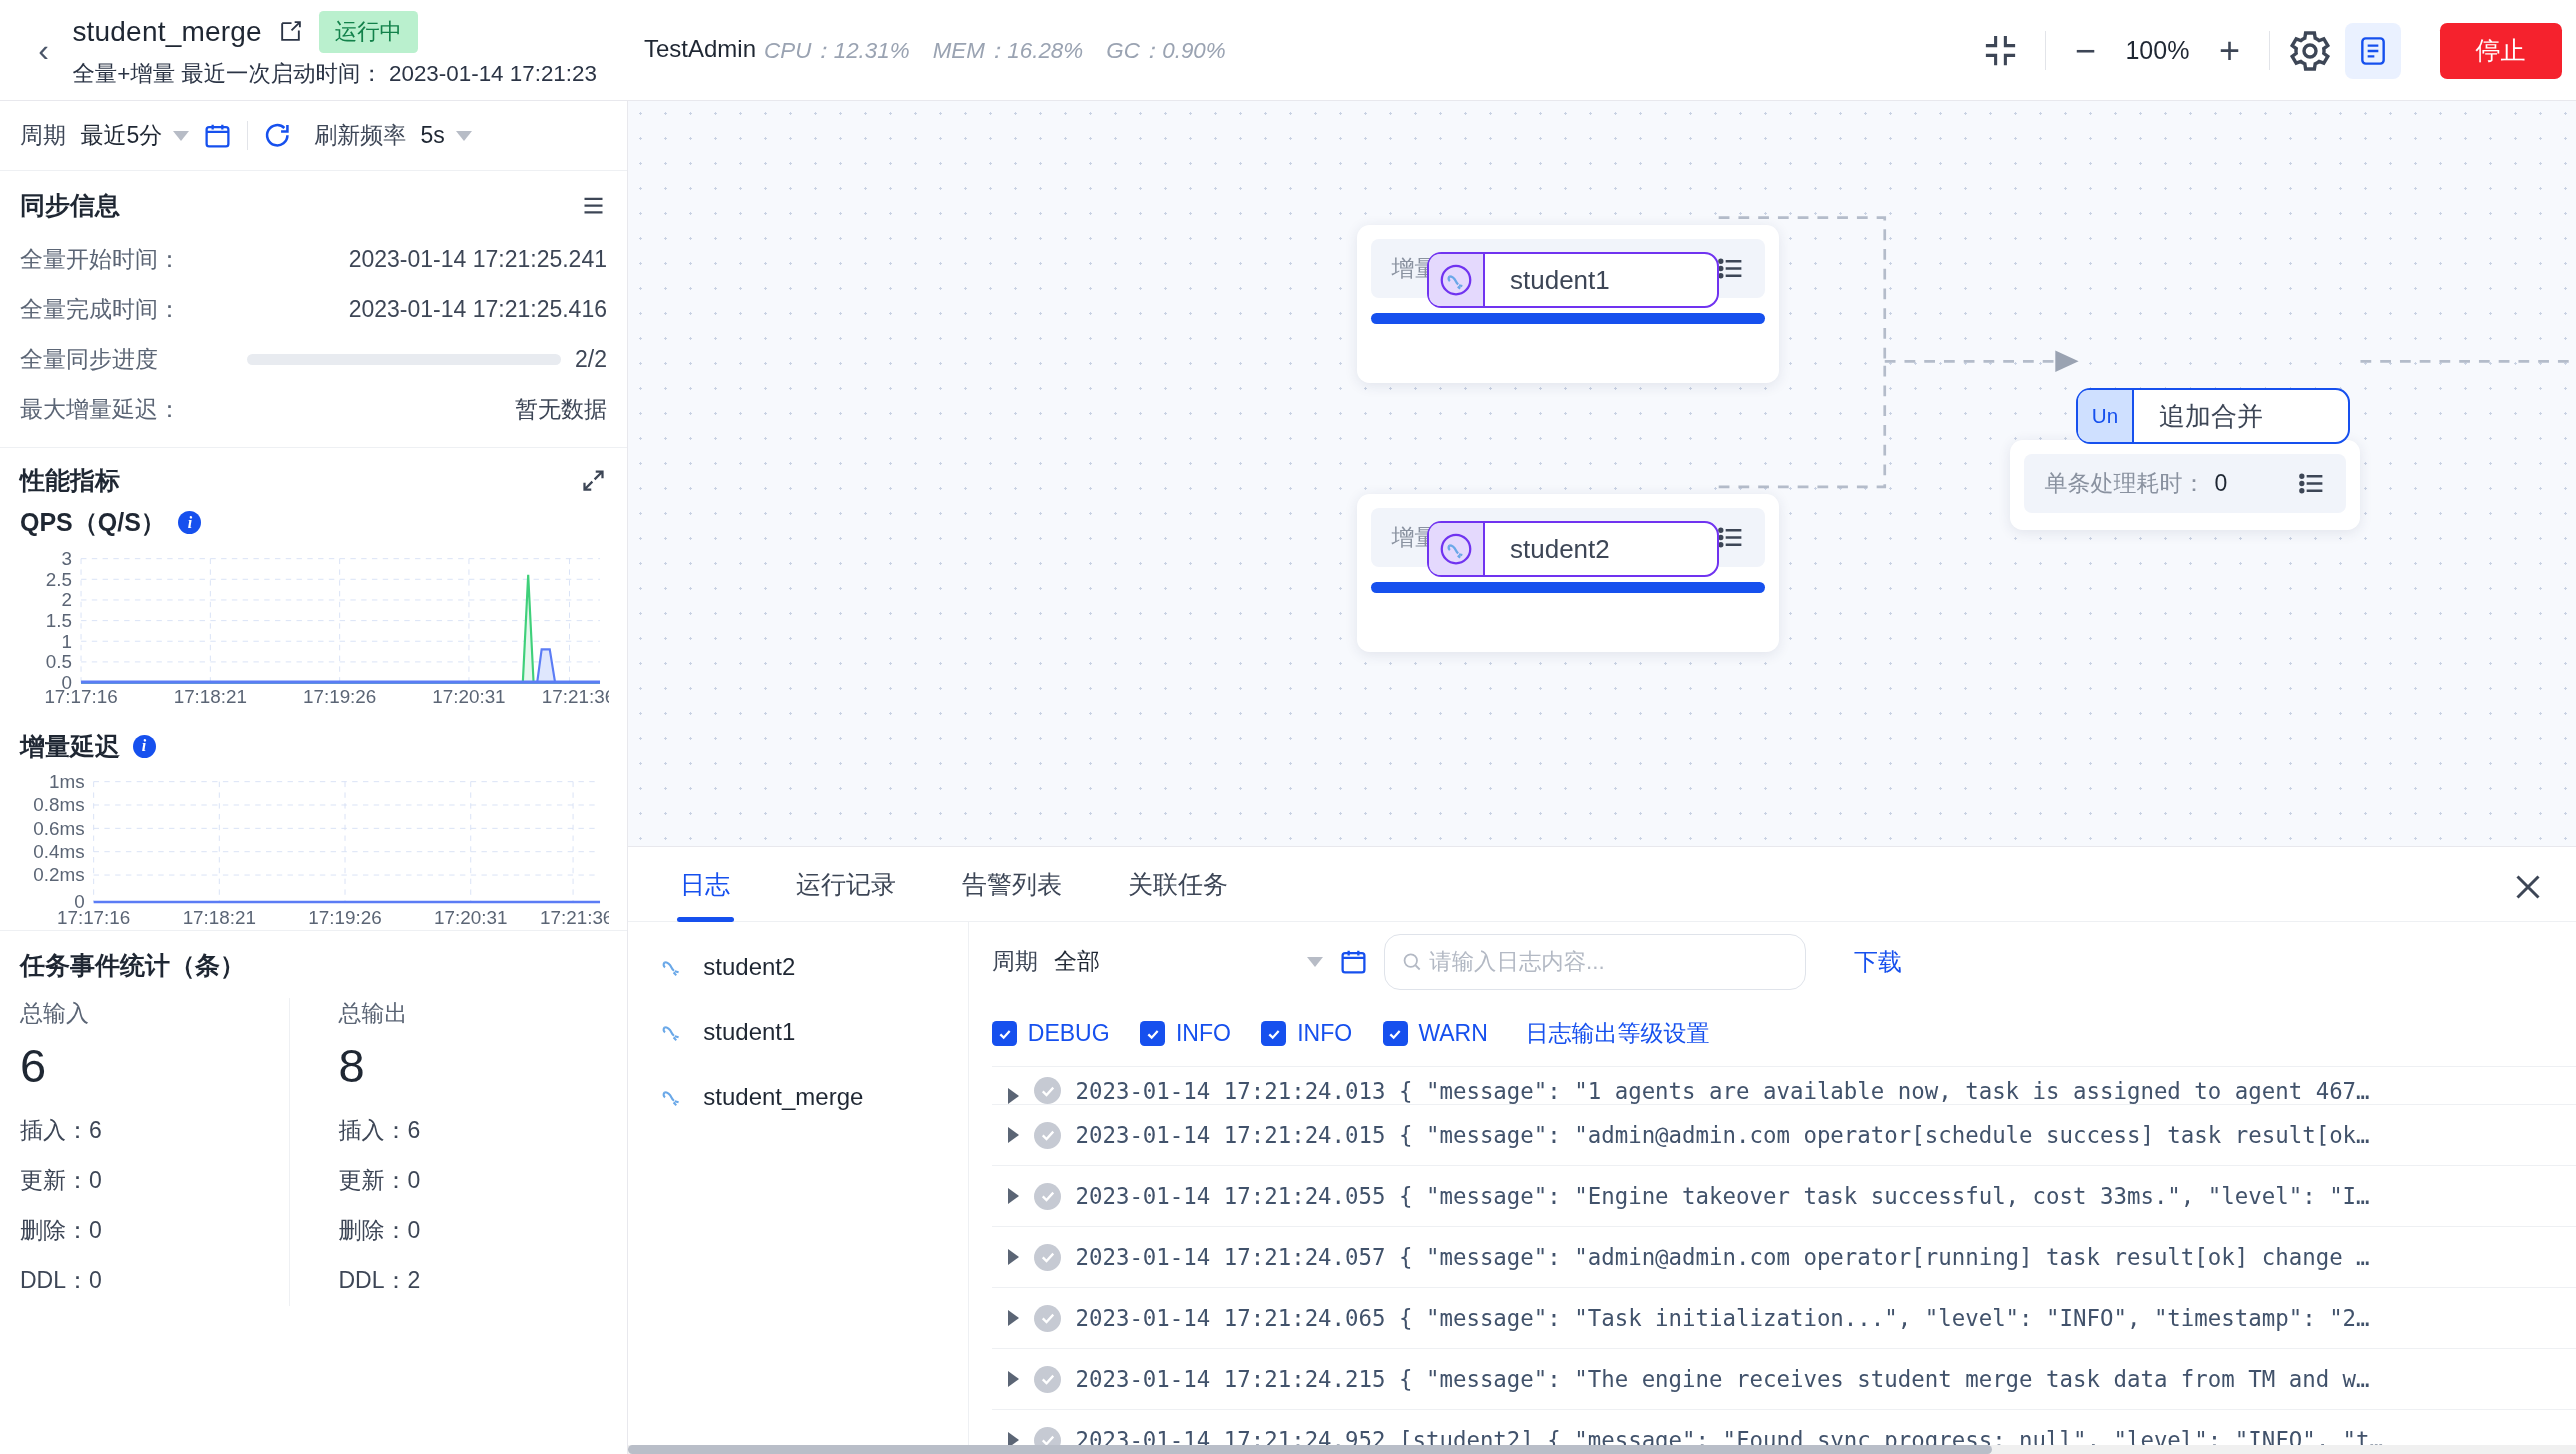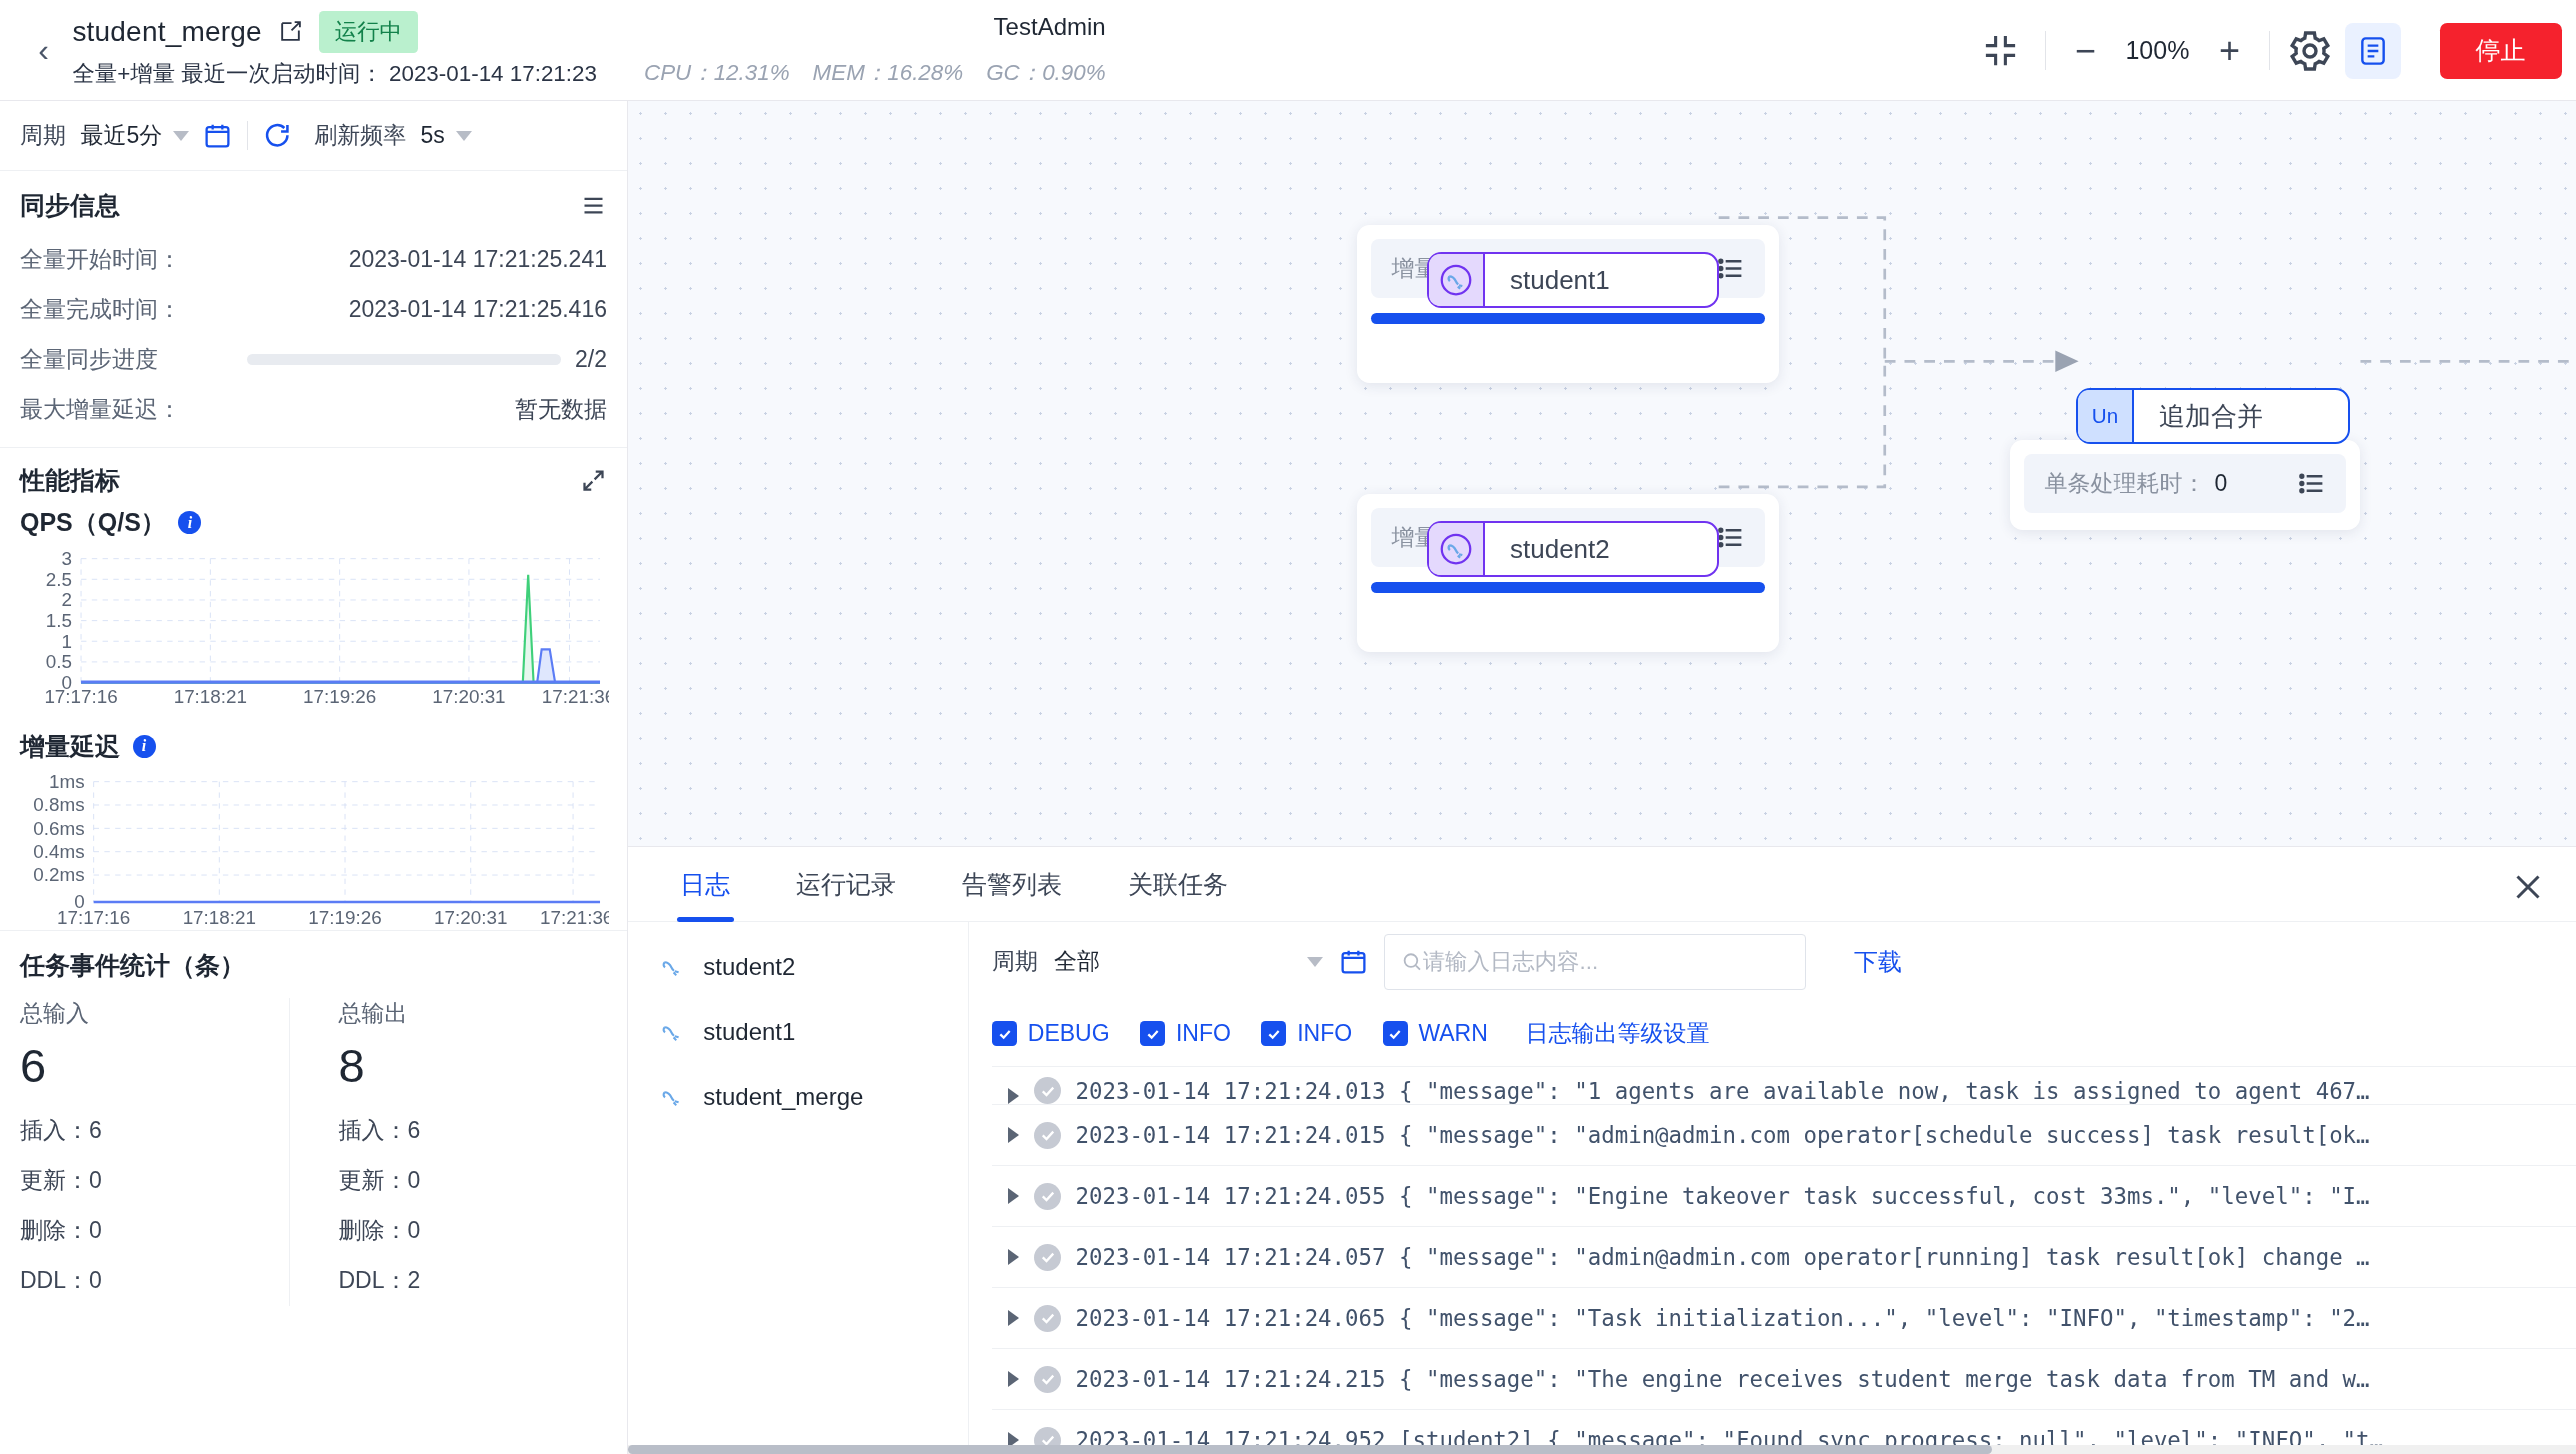--- a/index.html
+++ b/index.html
@@ -15,21 +15,21 @@
   .tb-left { width: 628px; display: flex; align-items: center; padding-left: 20px; }
   .back-arrow { font-size: 32px; color: #4a5568; width: 47px; text-align: center; cursor: pointer; line-height: 1; }
   .tb-title-wrap { display: flex; flex-direction: column; justify-content: center; gap: 5.4px; padding-left: 5.4px; }
   .tb-title-row { display: flex; align-items: center; gap: 16px; }
   .tb-title { font-size: 28px; color: #1f2733; letter-spacing: 0.2px; }
   .edit-icon { width: 25px; height: 25px; color: #2b3445; cursor: pointer; }
   .run-badge { background: #baf0ce; color: #12814a; font-size: 22.4px; padding: 5.4px 16px; border-radius: 4.5px; font-weight: 500; }
   .tb-sub { font-size: 22.4px; color: #2b3445; white-space: nowrap; }
 
   .tb-center { flex: 1; display: flex; align-items: center; padding-left: 16px; position: relative; }
-  .tb-meta { display: flex; flex-direction: column; gap: 16px; align-items: flex-end; }
+  .tb-meta { display: flex; flex-direction: row; gap: 8px; }
   .tb-admin { font-size: 24px; color: #1f2733; }
   .tb-usage { font-size: 22.4px; color: #9aa3b2; display: flex; gap: 23px; font-style: italic; }
 
   .tb-ctrls { position: absolute; right: 14.4px; top: 0; height: 101px; display: flex; align-items: center; gap: 0; }
   .ctl { display: flex; align-items: center; justify-content: center; cursor: pointer; }
   .ctl-collapse { width: 57px; height: 57px; }
   .divider-v { width: 0.9px; height: 39px; background: #e2e4e9; margin: 0 16px; }
   .zoom-btn { font-size: 36px; color: #3d4656; width: 47px; text-align: center; line-height: 1; cursor: pointer; }
   .zoom-val { font-size: 25px; color: #1f2733; width: 97px; text-align: center; }
   .gear { width: 48px; height: 48px; cursor: pointer; }
@@ -108,21 +108,21 @@
   .log-side { width: 341px; flex: 0 0 341px; border-right: 0.9px solid #eef0f3; padding: 12.6px 14.4px; }
   .log-side-item { height: 65px; display: flex; align-items: center; gap: 14.4px; padding: 0 16px; border-radius: 9px; font-size: 24px; color: #1f2733; cursor: pointer; }
   .log-side-item.active { background: #f3f5f9; }
   .dolphin { width: 30.5px; height: 30.5px; flex: 0 0 30.5px; }
   .folder { width: 29px; height: 29px; flex: 0 0 29px; }
 
   .log-main { flex: 1; display: flex; flex-direction: column; min-width: 0; padding: 0 0 0 23px; }
   .log-filters { height: 79px; display: flex; align-items: center; gap: 16px; flex: 0 0 79px; }
   .lf-label { font-size: 23px; color: #3d4656; }
   .lf-select { width: 269px; display: flex; align-items: center; justify-content: space-between; font-size: 23px; color: #1f2733; cursor: pointer; }
-  .search-box { width: 422px; height: 56px; border: 0.9px solid #dfe3ea; border-radius: 4px; display: flex; align-items: center; gap: 0; padding: 4px 16px; }
+  .search-box { width: 422px; height: 56px; border: 0.9px solid #dfe3ea; border-radius: 16px; display: flex; align-items: center; gap: 7px; padding: 4px 16px; }
   .search-box input { border: none; outline: none; font-size: 22.4px; color: #1f2733; font-family: inherit; background: transparent; width: 100%; }
   .search-box input::placeholder { color: #b3b9c4; }
   .download-link { font-size: 24px; color: #1650ee; cursor: pointer; margin-left: 32px; }
 
   .log-levels { height: 65px; display: flex; align-items: center; gap: 30.5px; flex: 0 0 65px; }
   .lv { display: flex; align-items: center; gap: 10.8px; font-size: 23px; color: #1650ee; cursor: pointer; }
   .cb { width: 25px; height: 25px; background: #1650ee; border-radius: 4.5px; display: flex; align-items: center; justify-content: center; }
   .levels-link { font-size: 23px; color: #1650ee; cursor: pointer; margin-left: 7.2px; }
 
   .log-list { flex: 1; overflow: hidden; border-top: 0.9px solid #eef0f3; }

